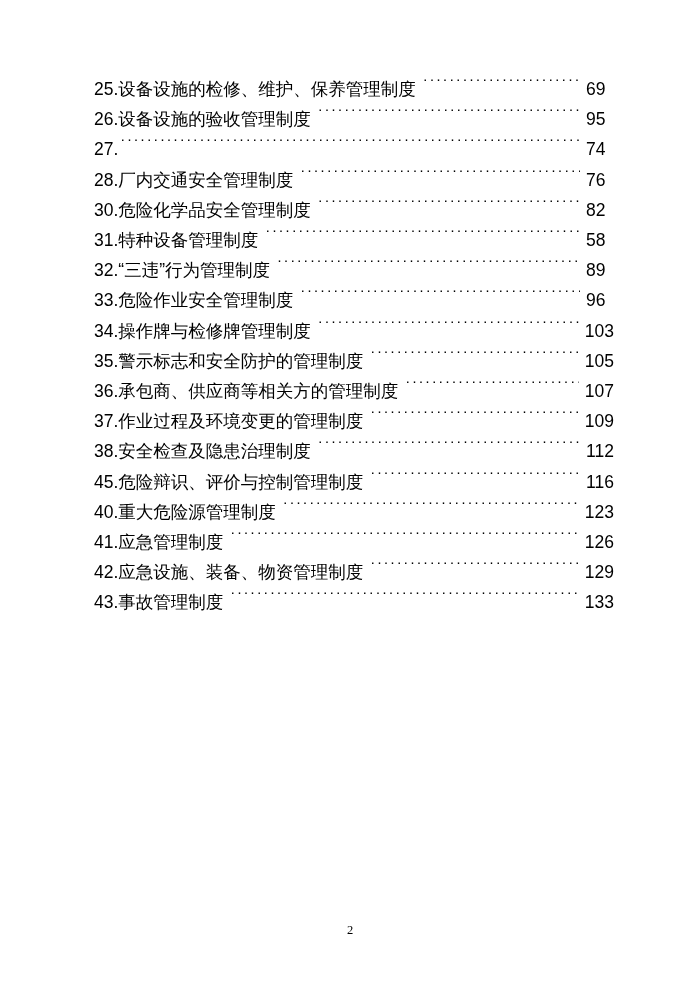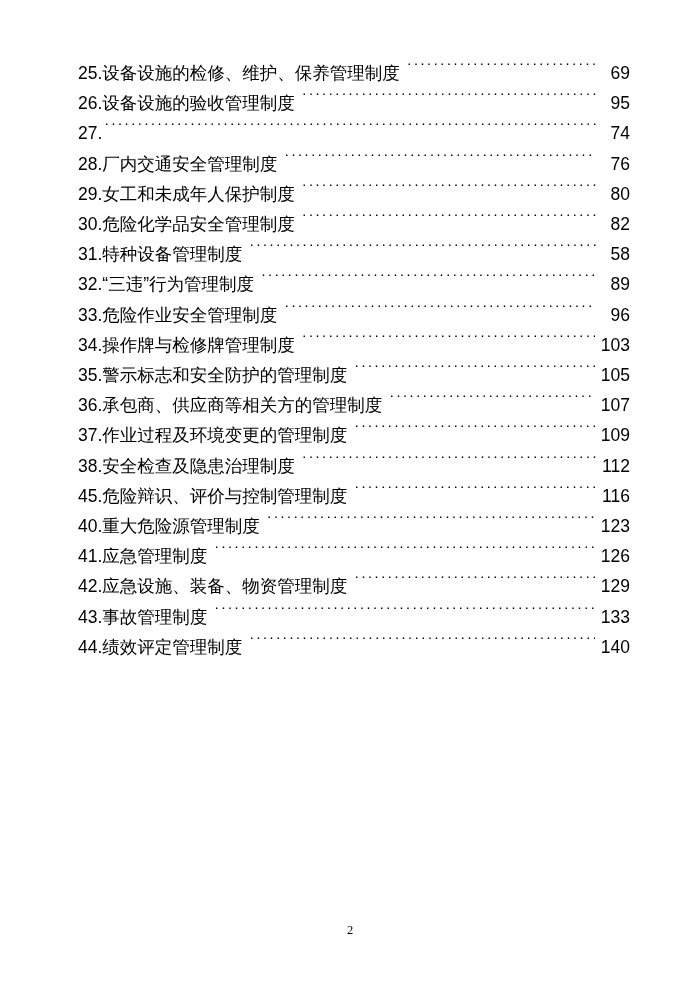--- a/index.html
+++ b/index.html
@@ -17,21 +17,21 @@
   }
   .page {
     position: relative;
     width: 700px;
     height: 990px;
     box-sizing: border-box;
     padding: 58px 70px 0 78px;
   }
   .toc {
     list-style: none;
-    margin: 0;
+    margin: 16px;
     padding: 0;
   }
   .toc-entry {
     display: flex;
     align-items: baseline;
     font-size: 17.5px;
     line-height: 30.2px;
     white-space: nowrap;
     letter-spacing: 0px;
   }
@@ -54,21 +54,21 @@
     position: absolute;
     left: 0;
     bottom: 0.06em;
     font-size: 15px;
     letter-spacing: 1.6px;
     color: #000;
     white-space: nowrap;
   }
   .toc-page {
     flex: 0 0 auto;
-    text-align: right;
+    text-align: left;
     min-width: 28px;
     padding-left: 4px;
   }
   .footer {
     position: absolute;
     left: 0;
     right: 0;
     bottom: 52px;
     text-align: center;
     font-size: 12.5px;
@@ -97,26 +97,20 @@
       <li class="toc-entry">
         <span class="toc-num">27.</span>
         <span class="toc-leader"></span>
         <span class="toc-page">74</span>
       </li>
       <li class="toc-entry">
         <span class="toc-num">28.</span>
         <span class="toc-title">厂内交通安全管理制度</span>
         <span class="toc-leader"></span>
         <span class="toc-page">76</span>
-      </li>
-      <li class="toc-entry">
-        <span class="toc-num">29.</span>
-        <span class="toc-title">女工和未成年人保护制度</span>
-        <span class="toc-leader"></span>
-        <span class="toc-page">80</span>
       </li>
       <li class="toc-entry">
         <span class="toc-num">30.</span>
         <span class="toc-title">危险化学品安全管理制度</span>
         <span class="toc-leader"></span>
         <span class="toc-page">82</span>
       </li>
       <li class="toc-entry">
         <span class="toc-num">31.</span>
         <span class="toc-title">特种设备管理制度</span>
@@ -188,23 +182,17 @@
         <span class="toc-title">应急设施、装备、物资管理制度</span>
         <span class="toc-leader"></span>
         <span class="toc-page">129</span>
       </li>
       <li class="toc-entry">
         <span class="toc-num">43.</span>
         <span class="toc-title">事故管理制度</span>
         <span class="toc-leader"></span>
         <span class="toc-page">133</span>
       </li>
-      <li class="toc-entry">
-        <span class="toc-num">44.</span>
-        <span class="toc-title">绩效评定管理制度</span>
-        <span class="toc-leader"></span>
-        <span class="toc-page">140</span>
-      </li>
     </ul>
 
   <div class="footer">2</div>
 
 </div>
 
 </body></html>

